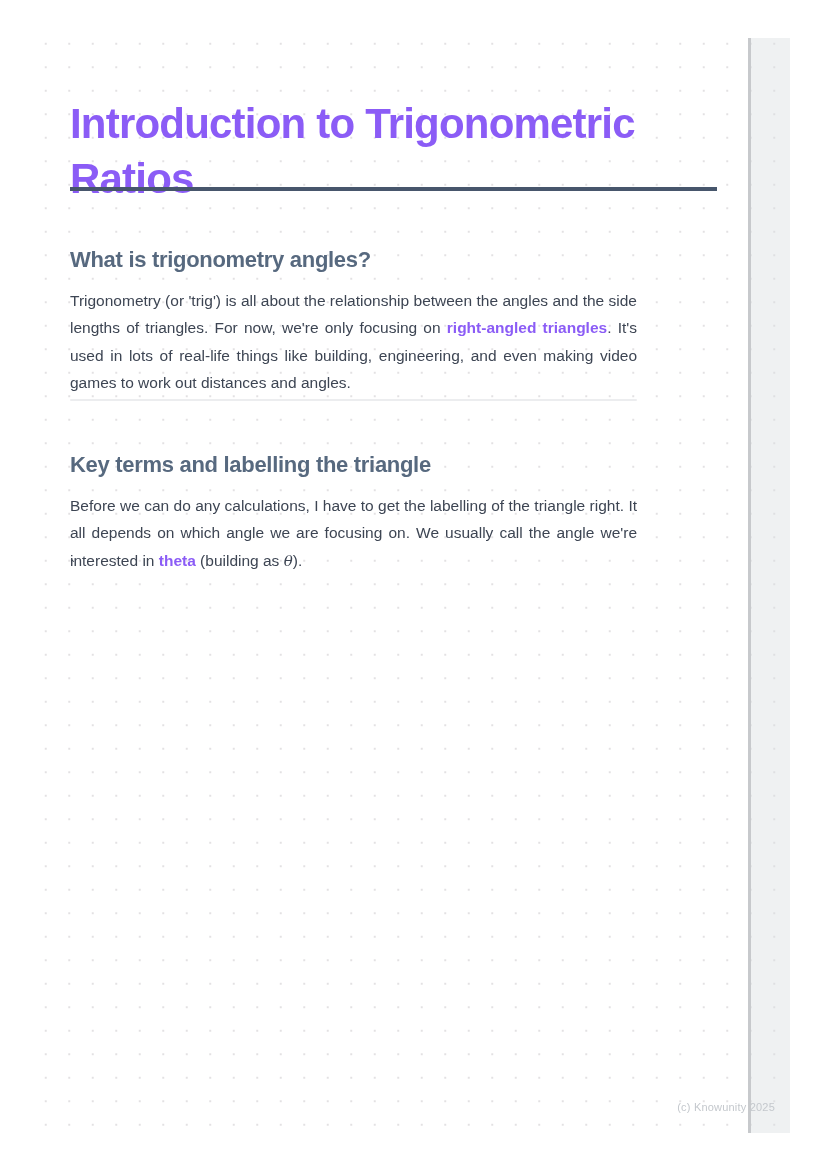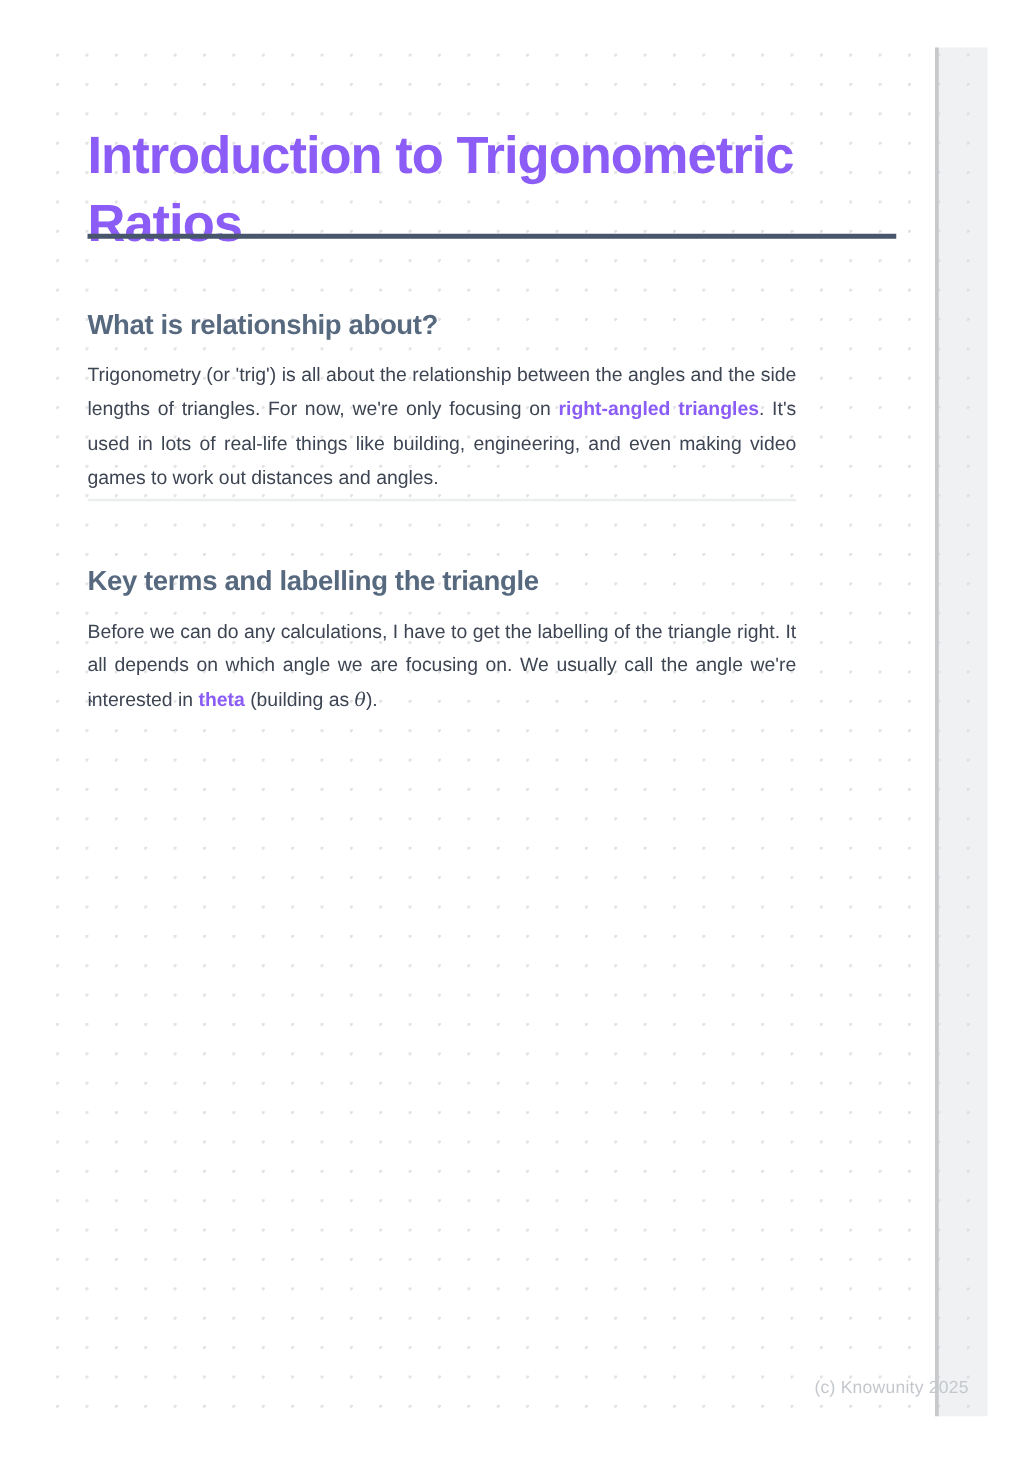--- a/index.html
+++ b/index.html
@@ -115,38 +115,38 @@
     color: #3d4553;
     z-index: 2;
   }
 
   .footer-credit {
     position: absolute;
     left: 575px;
     top: 1101px;
     width: 200px;
     text-align: right;
-    font-size: 14px;
+    font-size: 11px;
     letter-spacing: 0.2px;
     color: #c4c8cd;
     z-index: 3;
   }
 </style>
 </head>
 <body>
 
 <div class="page">
   <div class="edge-strip"></div>
 </div>
 
 <h1 class="doc-title">Introduction to Trigonometric Ratios</h1>
 
 <div class="title-rule"></div>
 
-<h2 class="section-heading first">What is relationship about?</h2>
+<h2 class="section-heading first">What is trigonometry angles?</h2>
 
 <p class="body-paragraph p1"><span>Trigonometry (or 'trig') is all about the relationship between the angles and the side lengths of triangles. For now, we're only focusing on </span><b>right-angled triangles</b><span>. It's used in lots of real-life things like building, engineering, and even making video games to work out distances and angles.</span></p>
 
 <div class="section-divider"></div>
 
 <h2 class="section-heading second">Key terms and labelling the triangle</h2>
 
 <p class="body-paragraph p2"><span>Before we can do any calculations, I have to get the labelling of the triangle right. It all depends on which angle we are focusing on. We usually call the angle we're interested in </span><b>theta</b><span> (building as </span><em class="math">θ</em><span>).</span></p>
 
 <div class="stray-char">`</div>

